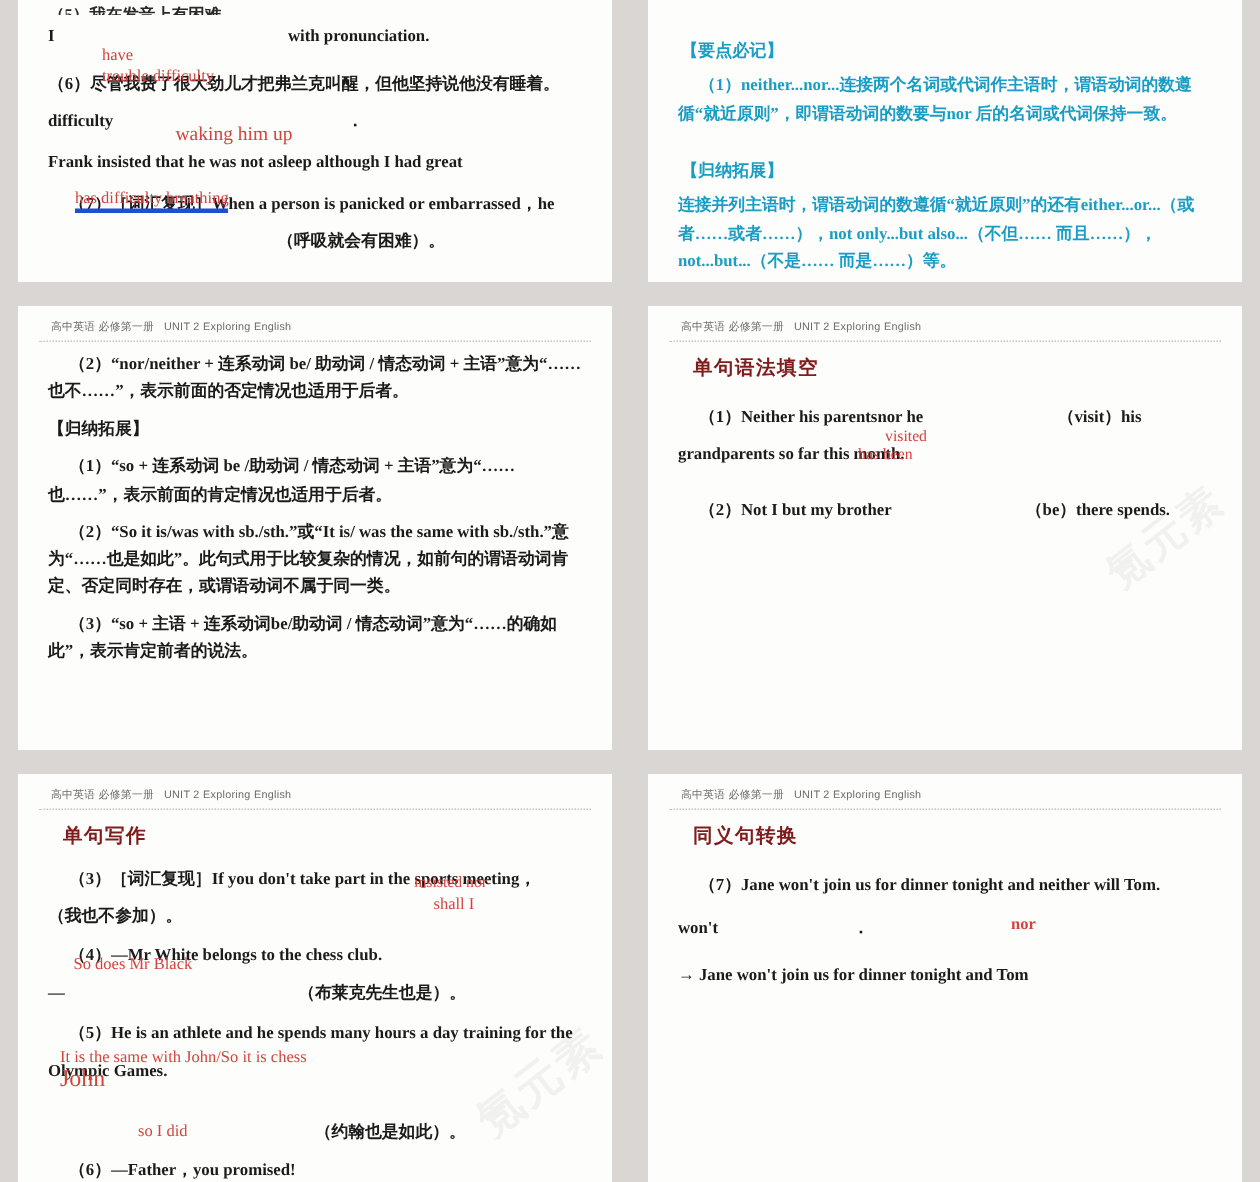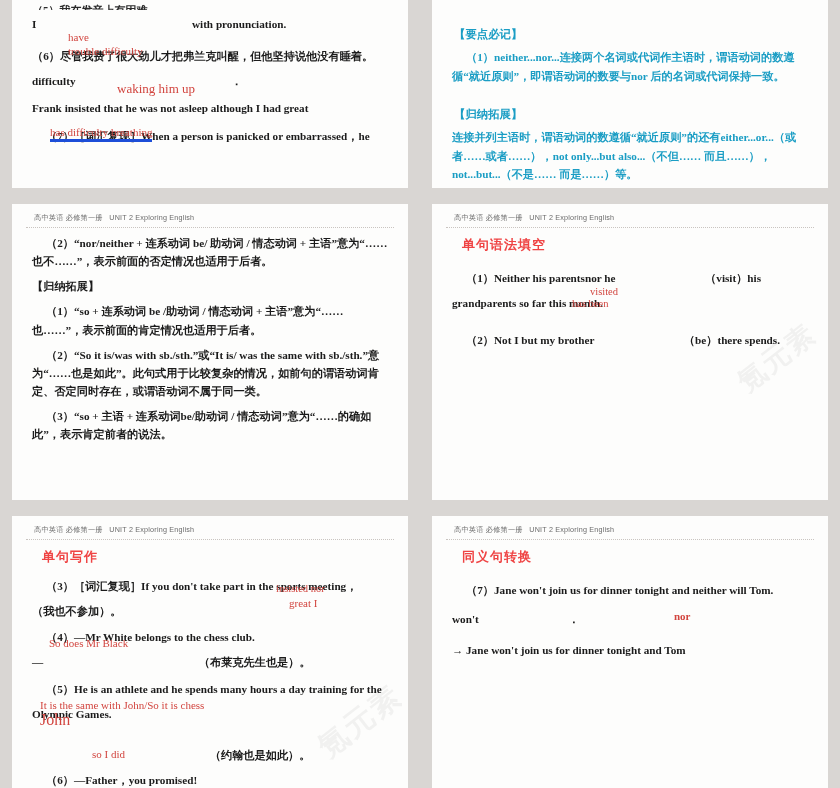--- a/index.html
+++ b/index.html
@@ -43,21 +43,21 @@
   .body{
     position:relative;
     font-size:11.2px;
     line-height:1.62;
     color:#1b1b1b;
     padding:0 6px;
   }
   .sec-title{
     font-size:13px;
     font-weight:700;
-    color:#ef4444;
+    color:#7f1d1d;
     margin:4px 0 10px 10px;
     letter-spacing:1px;
   }
   .p{ margin:0 0 7px 0; font-weight:700; }
   .p.indent{ text-indent:14px; }
   .blank{ display:inline-block; min-width:84px; }
   .blank.lg{ min-width:150px; }
   
   .teal{ color:#1a9dc4; }
   .teal .tag{ font-weight:700; font-size:11.4px; display:block; margin:19px 0 5px 2px;}
@@ -99,20 +99,24 @@
         <span>with pronunciation.</span>
       </div>
       <div class="p" style="margin-top:14px;">（6）尽管我费了很大劲儿才把弗兰克叫醒，但他坚持说他没有睡着。</div>
       <div class="p">
         <span>difficulty</span>
         <span class="blank lg"></span>
         <span>．</span>
       </div>
       <div class="p" style="margin-top:9px;">Frank insisted that he was not asleep although I had great</div>
       <div class="p indent" style="margin-top:9px;">（7）［词汇复现］When a person is panicked or embarrassed，he</div>
+      <div class="p">
+        <span class="blank lg"></span>
+        <span>（呼吸就会有困难）。</span>
+      </div>
     </div>
     <span class="ann" style="left:56px;top:31px;font-size:11px;">have</span>
     <span class="ann" style="left:56px;top:45px;font-size:11px;">trouble difficulty</span>
     <span class="ann" style="left:92px;top:82px;font-size:13px;margin-left:13px;">waking  him  up</span>
     <span class="ann u" style="left:38px;top:126px;font-size:11px;">has difficulty  breathing</span>
   </div>
 
   <div class="slide top-cut">
     <div class="body teal" style="padding-top:6px;">
       <span class="tag">【要点必记】</span>
@@ -184,21 +188,21 @@
       <div class="p indent" style="margin-top:8px;">（5）He is an athlete and he spends many hours a day training for the</div>
       <div class="p">Olympic Games.</div>
       <div class="p" style="margin-top:23px;">
         <span class="blank lg" style="min-width:175px;"></span>
         <span>（约翰也是如此）。</span>
       </div>
       <div class="p indent" style="margin-top:7px;">（6）—Father，you promised!</div>
 
     </div>
     <span class="ann" style="left:264px;top:67px;font-size:10.5px;">insisted nor</span>
-    <span class="ann" style="left:277px;top:81px;font-size:11px;">great I</span>
+    <span class="ann" style="left:277px;top:81px;font-size:11px;">shall I</span>
     <span class="ann" style="left:37px;top:121px;font-size:11px;">So does Mr Black</span>
     <span class="ann" style="left:28px;top:183px;font-size:11px;">It is the same with John/So it is chess</span>
     <span class="ann" style="left:28px;top:195px;font-size:16px;">John</span>
     <span class="ann" style="left:80px;top:232px;font-size:11px;">so I did</span>
     <span class="wm" style="left:300px;top:185px;font-size:30px;">氪元素</span>
   </div>
 
   <div class="slide">
     <div class="hdr">
       <span class="cn">高中英语 必修第一册</span>

